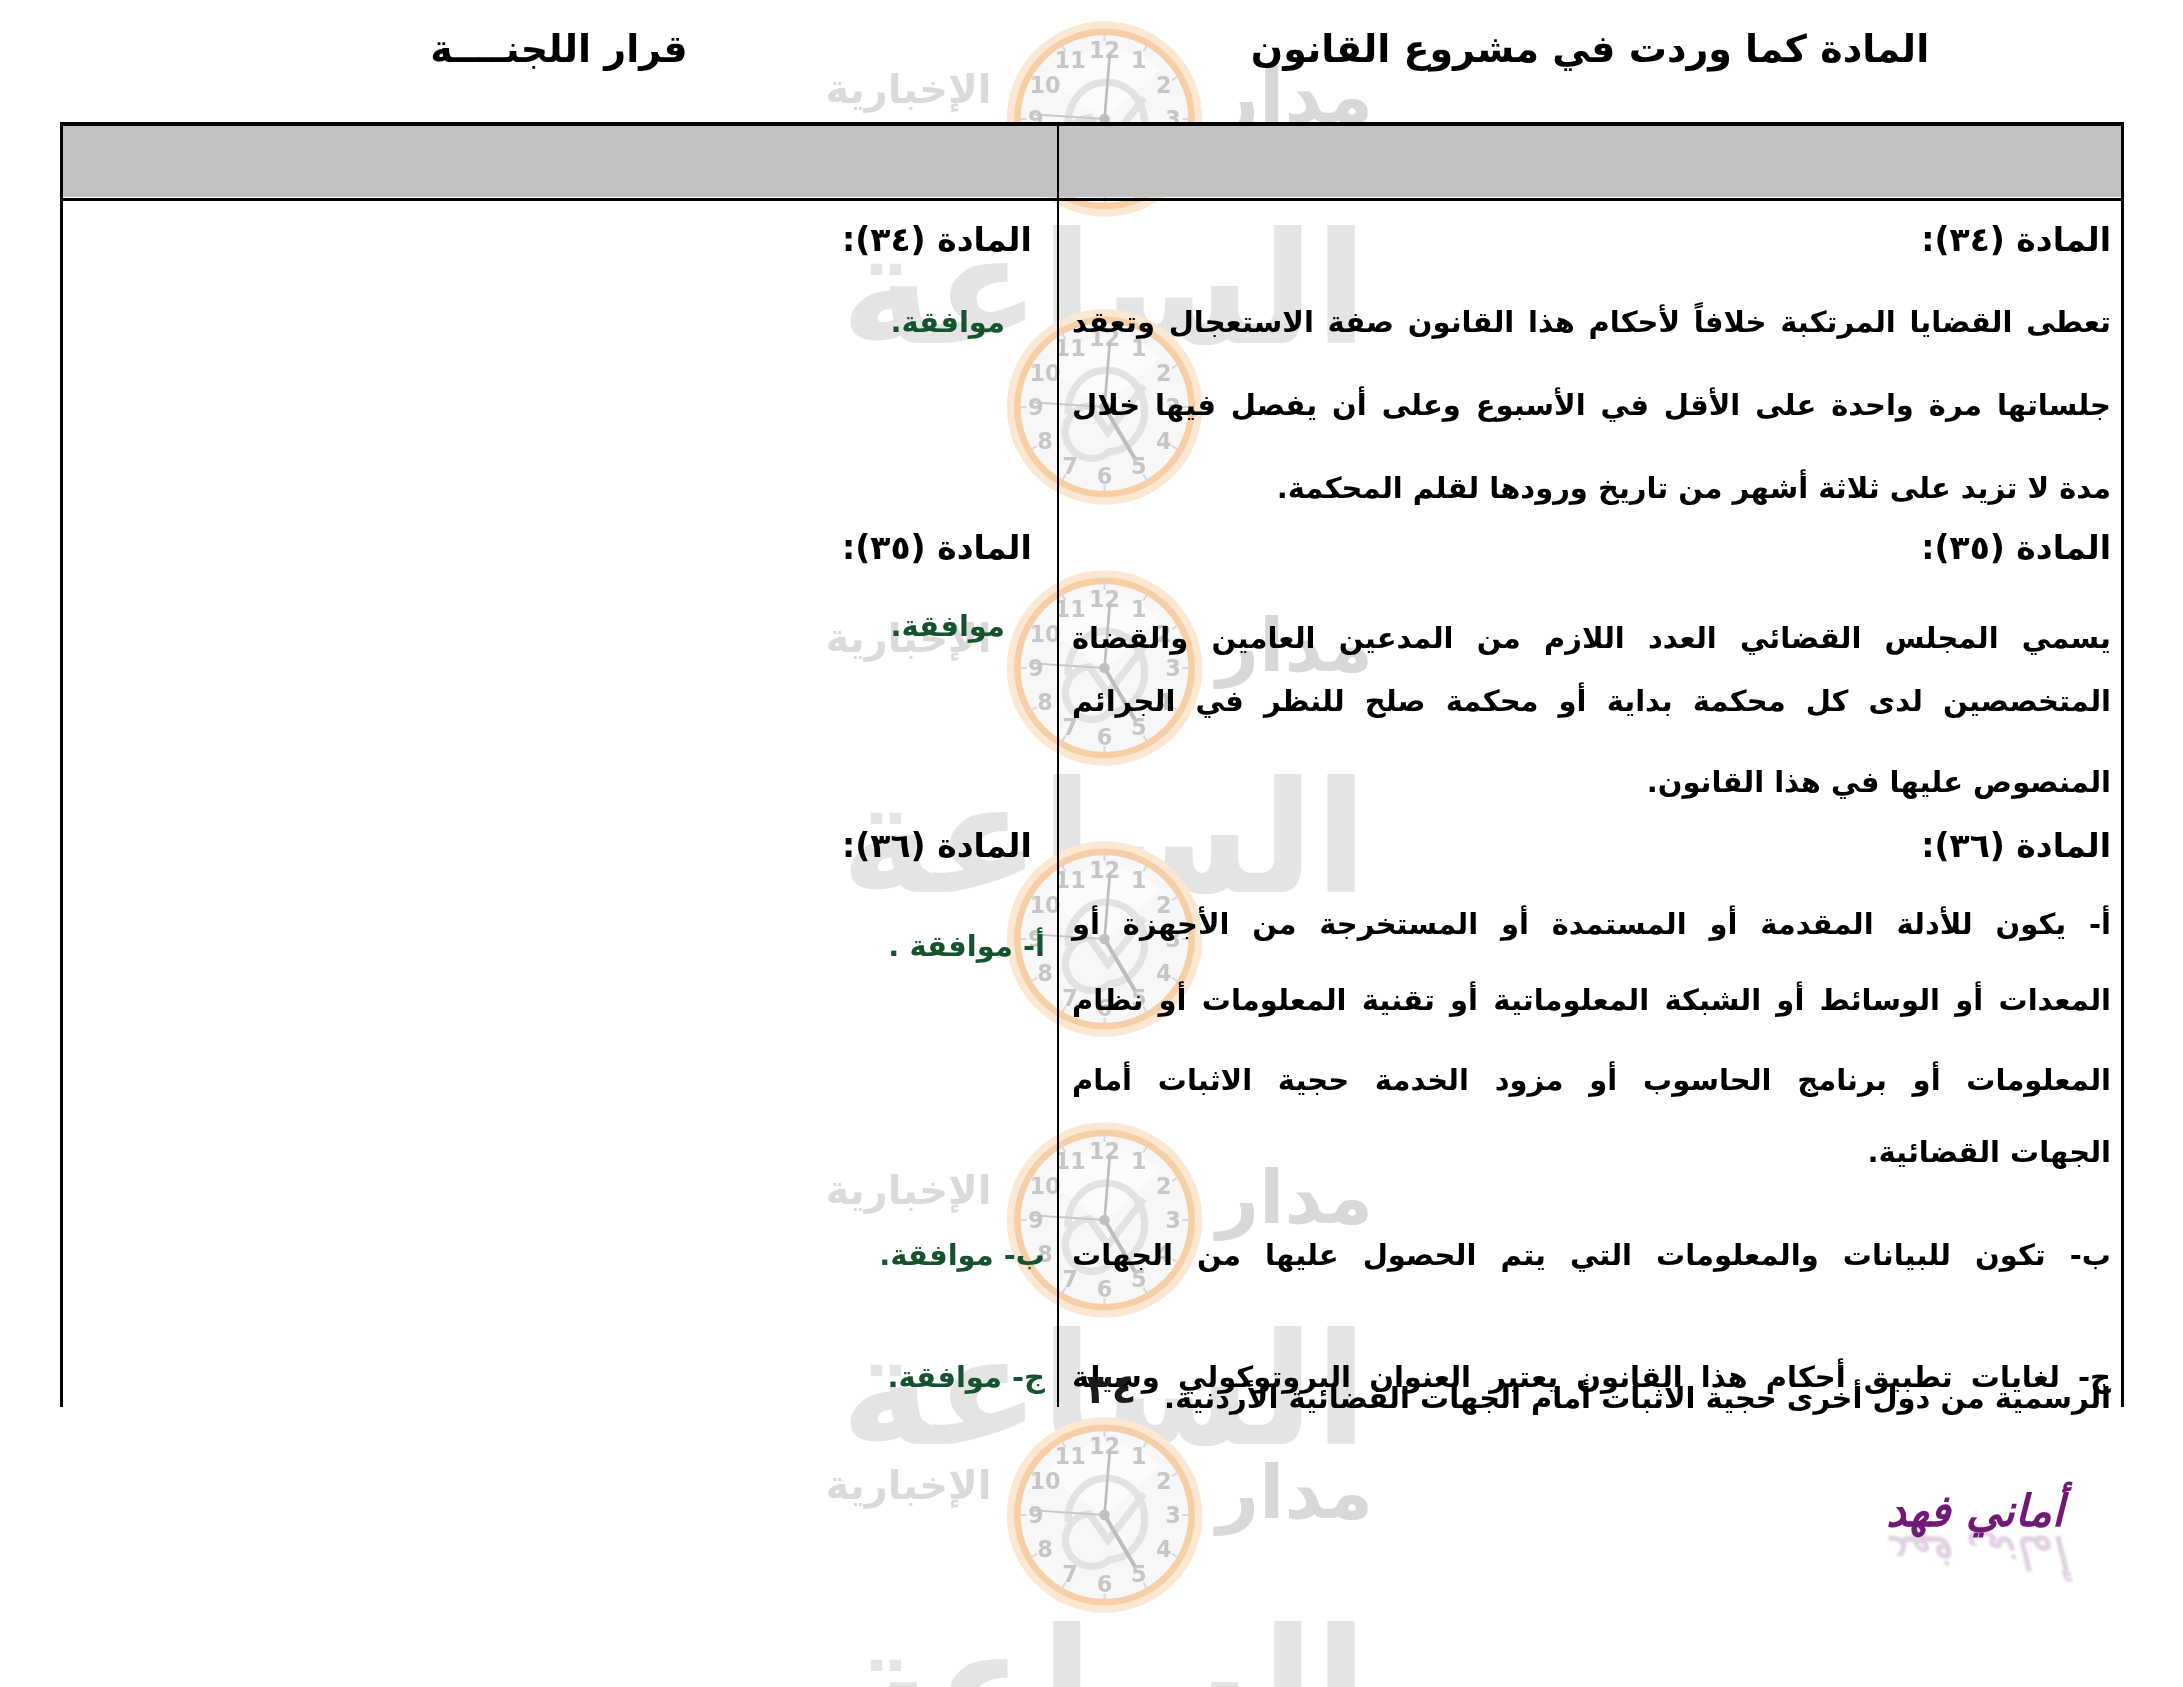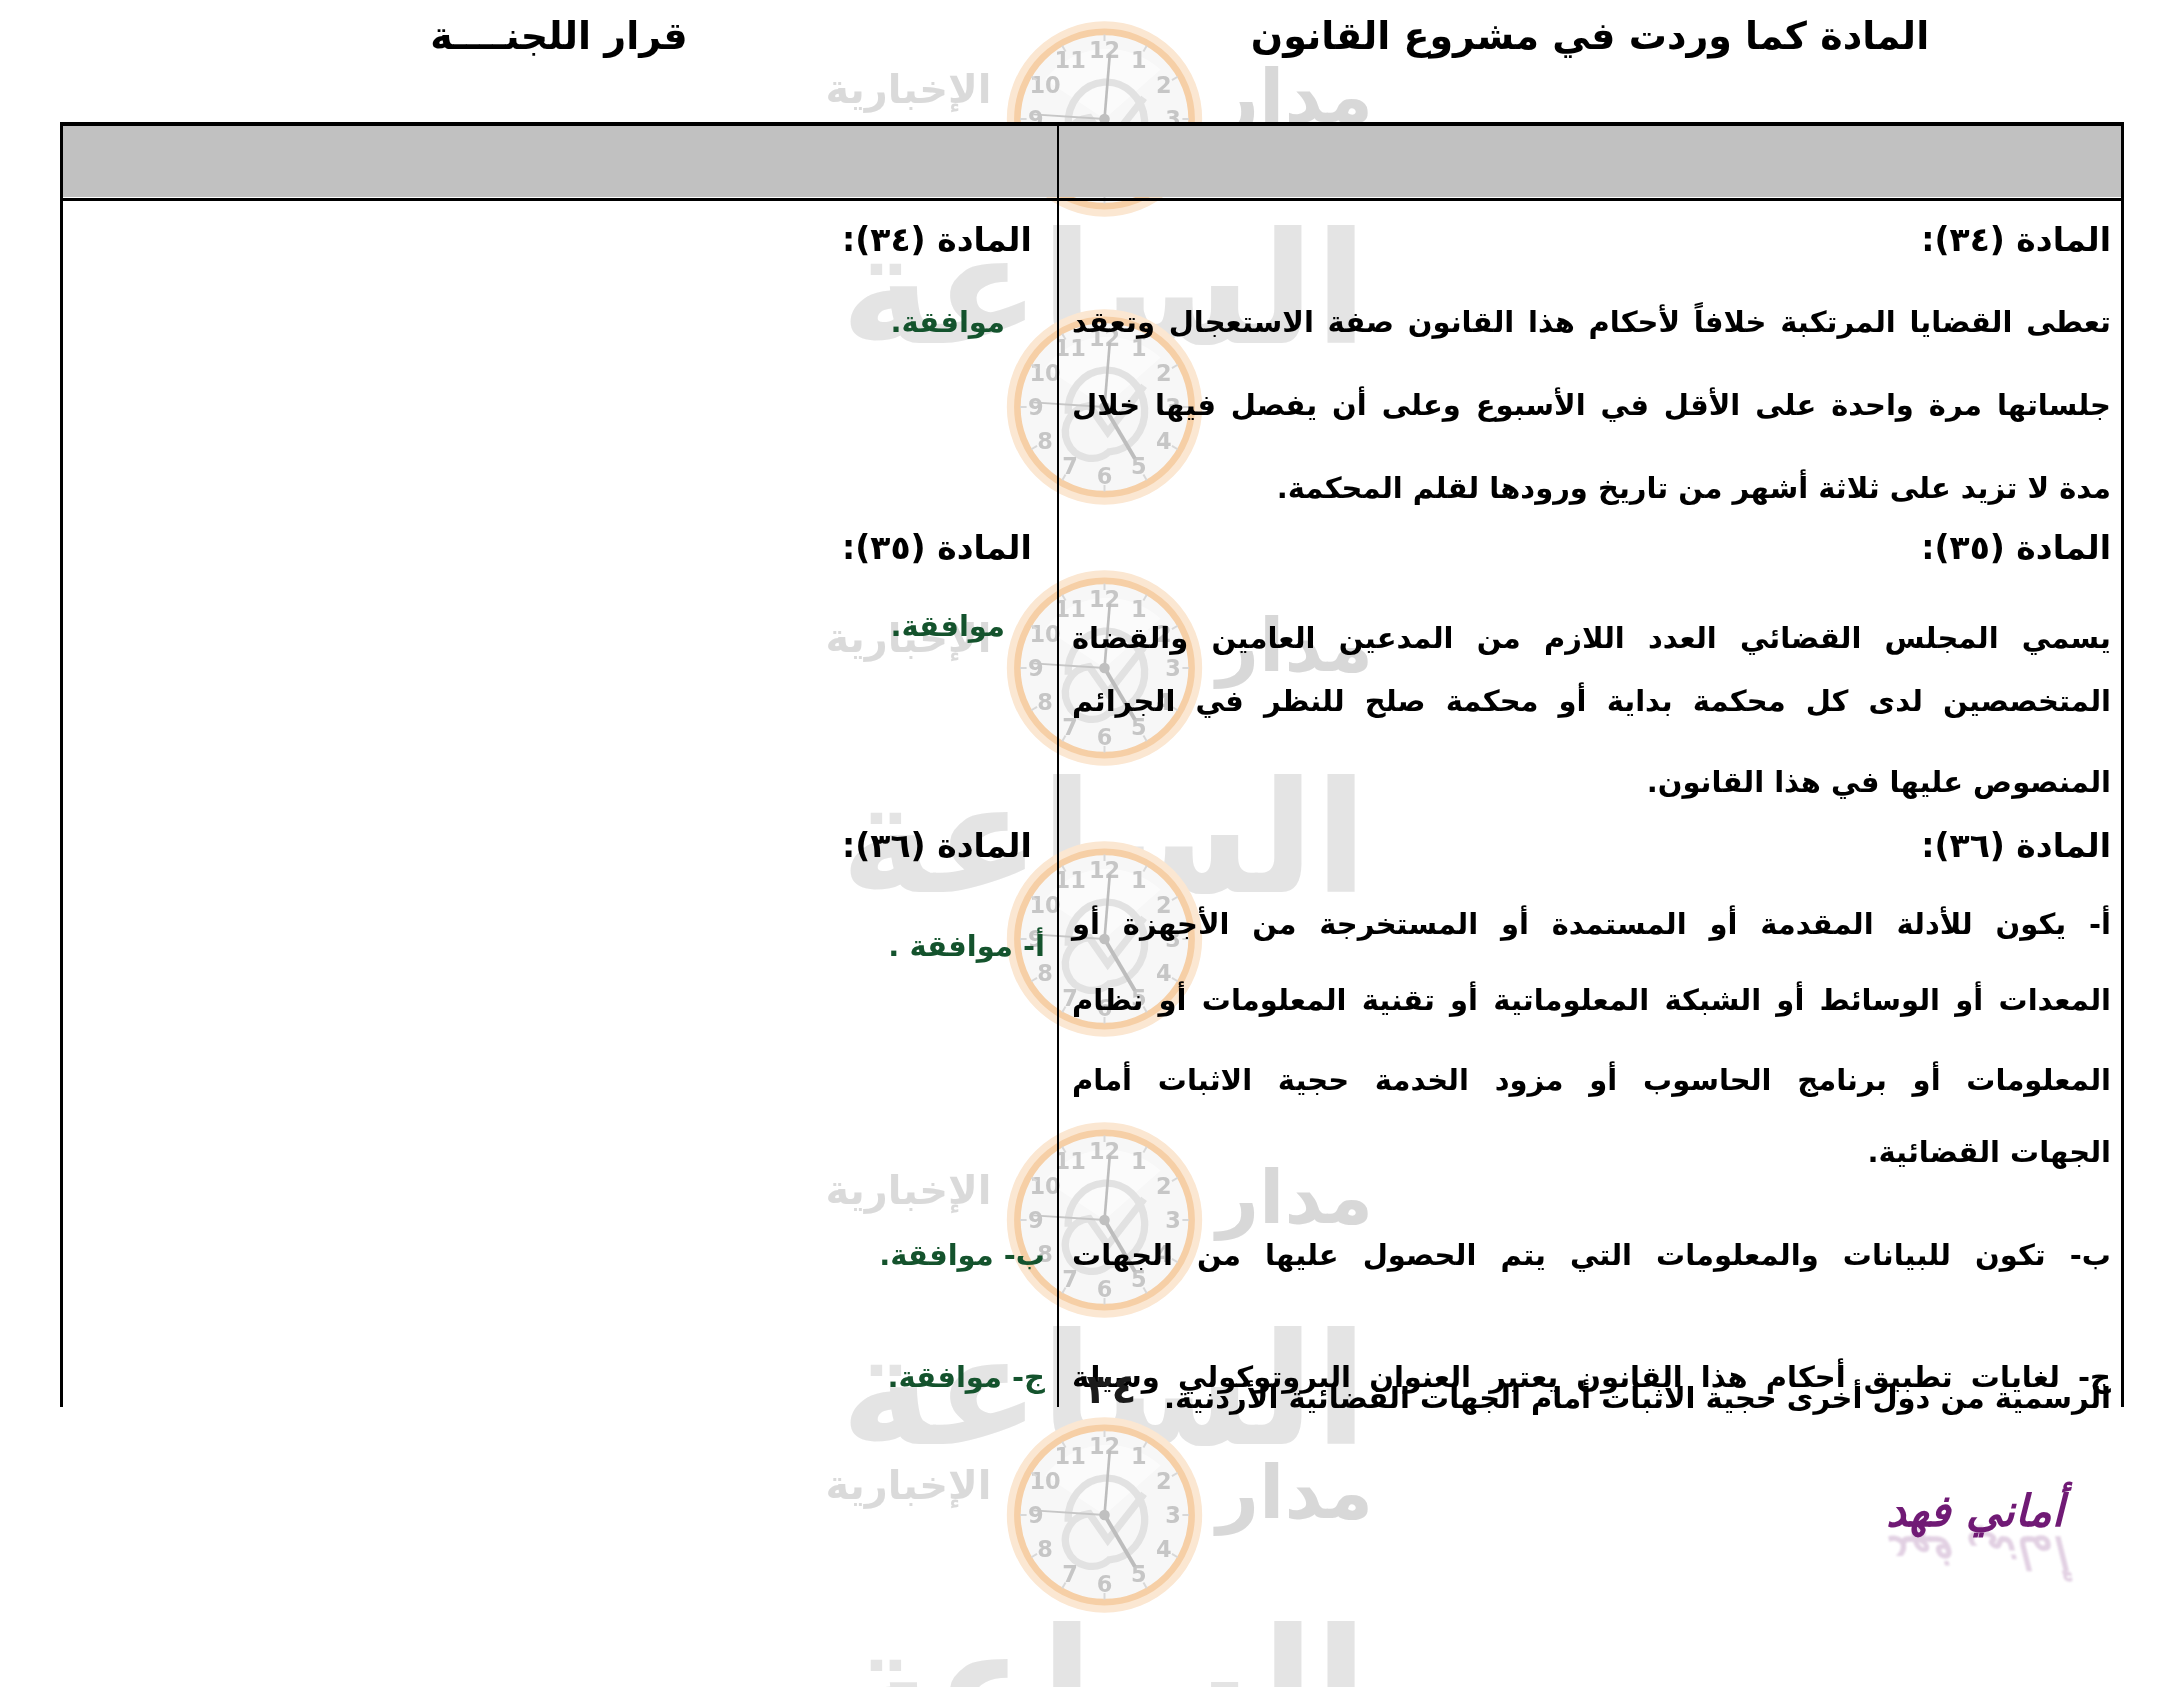--- a/index.html
+++ b/index.html
@@ -29,21 +29,21 @@
     font-size:155px;opacity:.8;white-space:nowrap;
   }
   
   .tline{position:absolute;background:#000;z-index:3;}
   .hdr-row{
     position:absolute;left:60px;top:126px;width:2064px;height:71px;
     background:#c1c1c1;z-index:2;
   }
   .hdr-cell{
     position:absolute;top:0;height:71px;z-index:4;
-    display:flex;align-items:center;justify-content:center;
+    display:flex;align-items:flex-end;justify-content:center;
     font-size:38px;font-weight:bold;color:#000;
   }
   .hdr-cell.right{left:1059px;width:1062px;}
   .hdr-cell.left{left:60px;width:998px;}
   .col{position:absolute;z-index:4;}
   .col-article{left:1072px;width:1039px;top:0;}
   .col-decision{left:66px;width:979px;top:0;}
   .dline{
     position:absolute;width:100%;height:63px;
     font-size:29px;font-weight:bold;color:#000;

